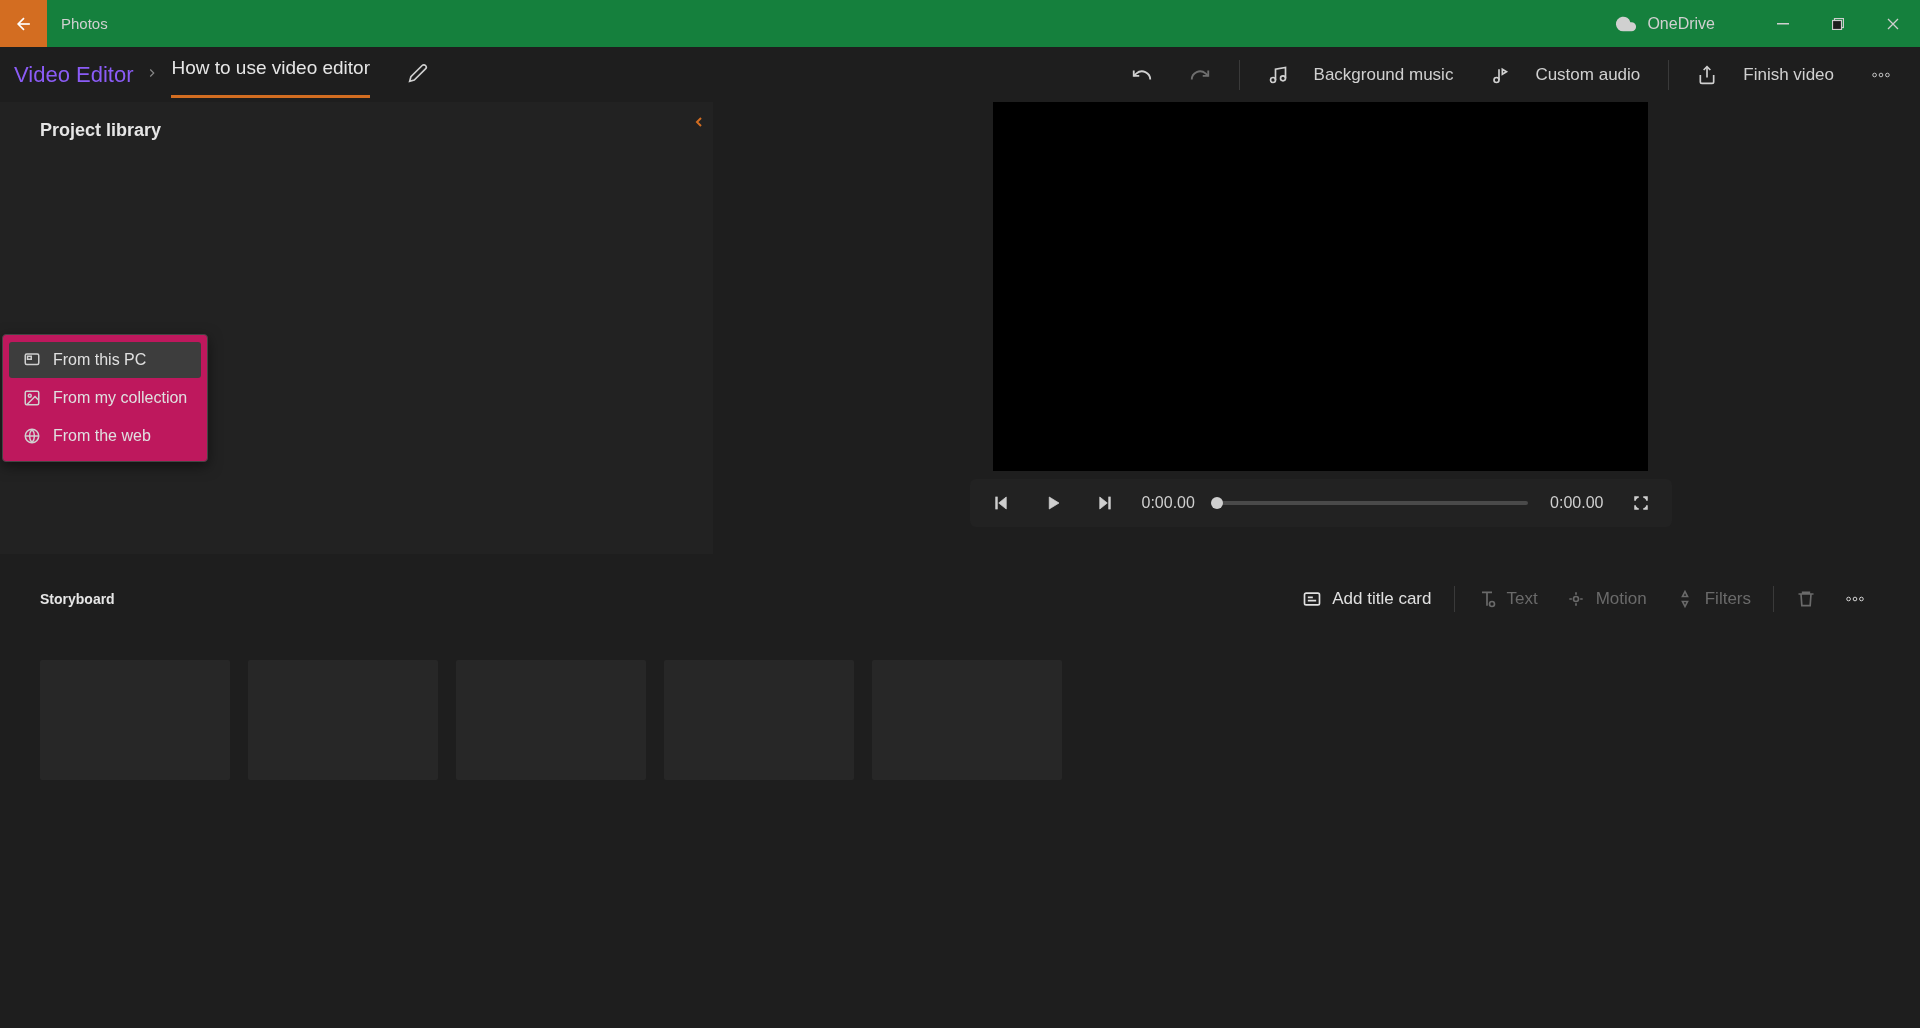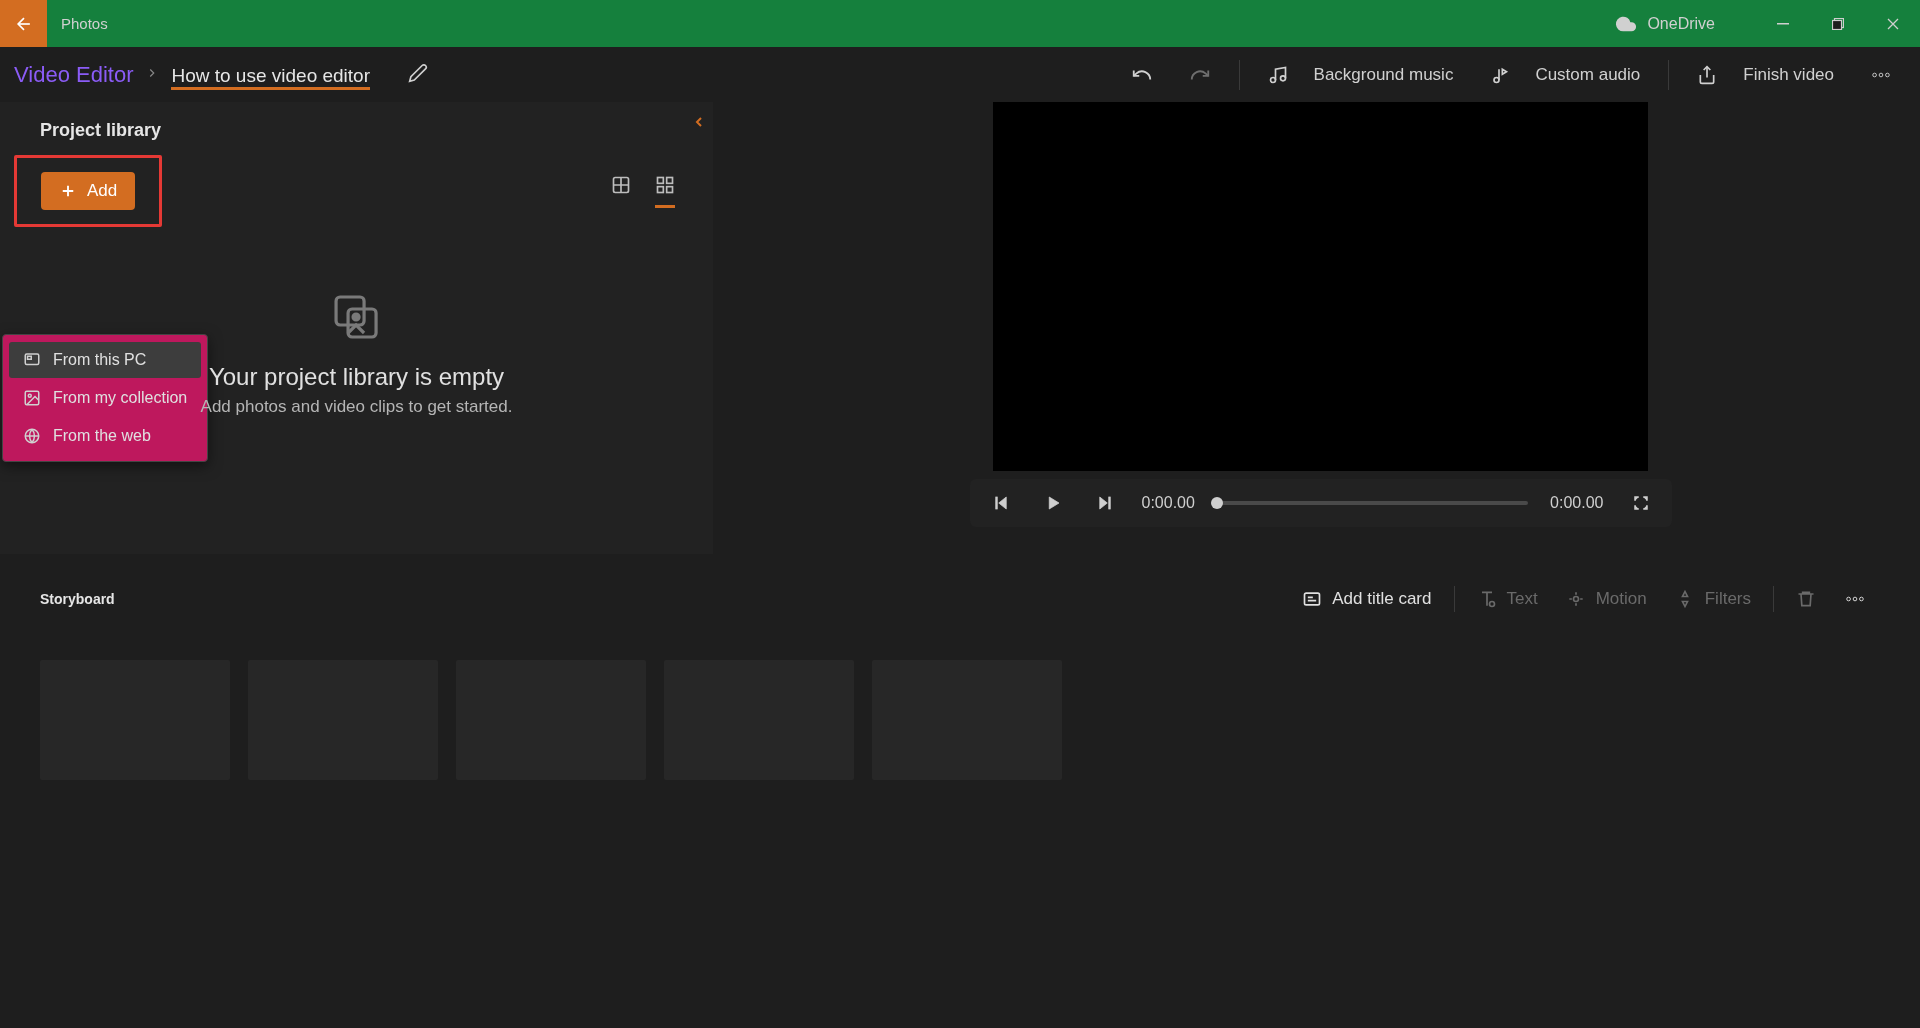--- a/index.html
+++ b/index.html
@@ -72,21 +72,21 @@
 }
 .breadcrumb-root {
   color: #8b5cf6;
   font-size: 22px;
 }
 .breadcrumb-chevron { color: #888; margin: 0 4px; }
 .project-title {
   font-size: 19px;
   color: #e6e6e6;
   border-bottom: 3px solid #d36d21;
-  padding-bottom: 0;
+  padding-bottom: 16px;
   margin-top: 6px;
 }
 .edit-icon {
   margin-left: 30px;
   cursor: pointer;
 }
 .header-spacer { flex: 1; }
 .hdr-btn {
   display: flex;
   align-items: center;
@@ -421,47 +421,20 @@
 <div class="main">
 
   <div class="library">
     <div class="lib-collapse">
       <svg width="16" height="16" viewBox="0 0 24 24" fill="none" stroke-width="3">
           <path d="M15 18l-6-6 6-6"></path>
         </svg>
     </div>
     <div class="lib-title">Project library</div>
 
-    <div class="add-row">
-      <div class="add-highlight">
-        <div class="add-btn">
-          <svg width="18" height="18" viewBox="0 0 24 24" fill="none" stroke-width="2.5">
-              <path d="M12 5v14M5 12h14"></path>
-            </svg>
-          <span>Add</span>
-        </div>
-      </div>
-      <div class="add-row-spacer"></div>
-      <div class="view-toggle">
-        <div class="view-btn">
-          <svg width="20" height="20" viewBox="0 0 24 24" stroke-width="2">
-              <rect x="3" y="3" width="18" height="18" rx="2"></rect>
-              <path d="M12 3v18M3 12h18"></path>
-            </svg>
-        </div>
-        <div class="view-btn active">
-          <svg width="20" height="20" viewBox="0 0 24 24" stroke-width="2">
-              <rect x="3" y="3" width="7" height="7"></rect>
-              <rect x="14" y="3" width="7" height="7"></rect>
-              <rect x="3" y="14" width="7" height="7"></rect>
-              <rect x="14" y="14" width="7" height="7"></rect>
-            </svg>
-        </div>
-      </div>
-    </div>
 
     <div class="add-menu">
       <div class="add-menu-item hover">
         <svg width="18" height="18" viewBox="0 0 24 24" stroke-width="2">
             <rect x="3" y="4" width="18" height="14" rx="2"></rect>
             <rect x="6" y="7" width="5" height="4"></rect>
           </svg>
         <span>From this PC</span>
       </div>
       <div class="add-menu-item">
@@ -474,30 +447,20 @@
       </div>
       <div class="add-menu-item">
         <svg width="18" height="18" viewBox="0 0 24 24" stroke-width="2">
             <circle cx="12" cy="12" r="9"></circle>
             <path d="M3 12h18M12 3a14 14 0 0 1 0 18M12 3a14 14 0 0 0 0 18"></path>
           </svg>
         <span>From the web</span>
       </div>
     </div>
 
-    <div class="lib-empty">
-      <svg width="48" height="48" viewBox="0 0 24 24" stroke-width="1.6">
-          <rect x="2" y="2" width="14" height="14" rx="2"></rect>
-          <rect x="8" y="8" width="14" height="14" rx="2"></rect>
-          <circle cx="12" cy="12" r="1.5" fill="#7a7a7a"></circle>
-          <path d="M8 20l4-4 4 4"></path>
-        </svg>
-      <div class="lib-empty-title">Your project library is empty</div>
-      <div class="lib-empty-sub">Add photos and video clips to get started.</div>
-    </div>
   </div>
 
   <div class="preview-wrap">
     <div class="preview"></div>
     <div class="controls">
       <div class="ctrl-btn">
         <svg width="18" height="18" viewBox="0 0 24 24">
             <path d="M19 20L9 12l10-8z"></path>
             <rect x="5" y="4" width="2" height="16"></rect>
           </svg>

